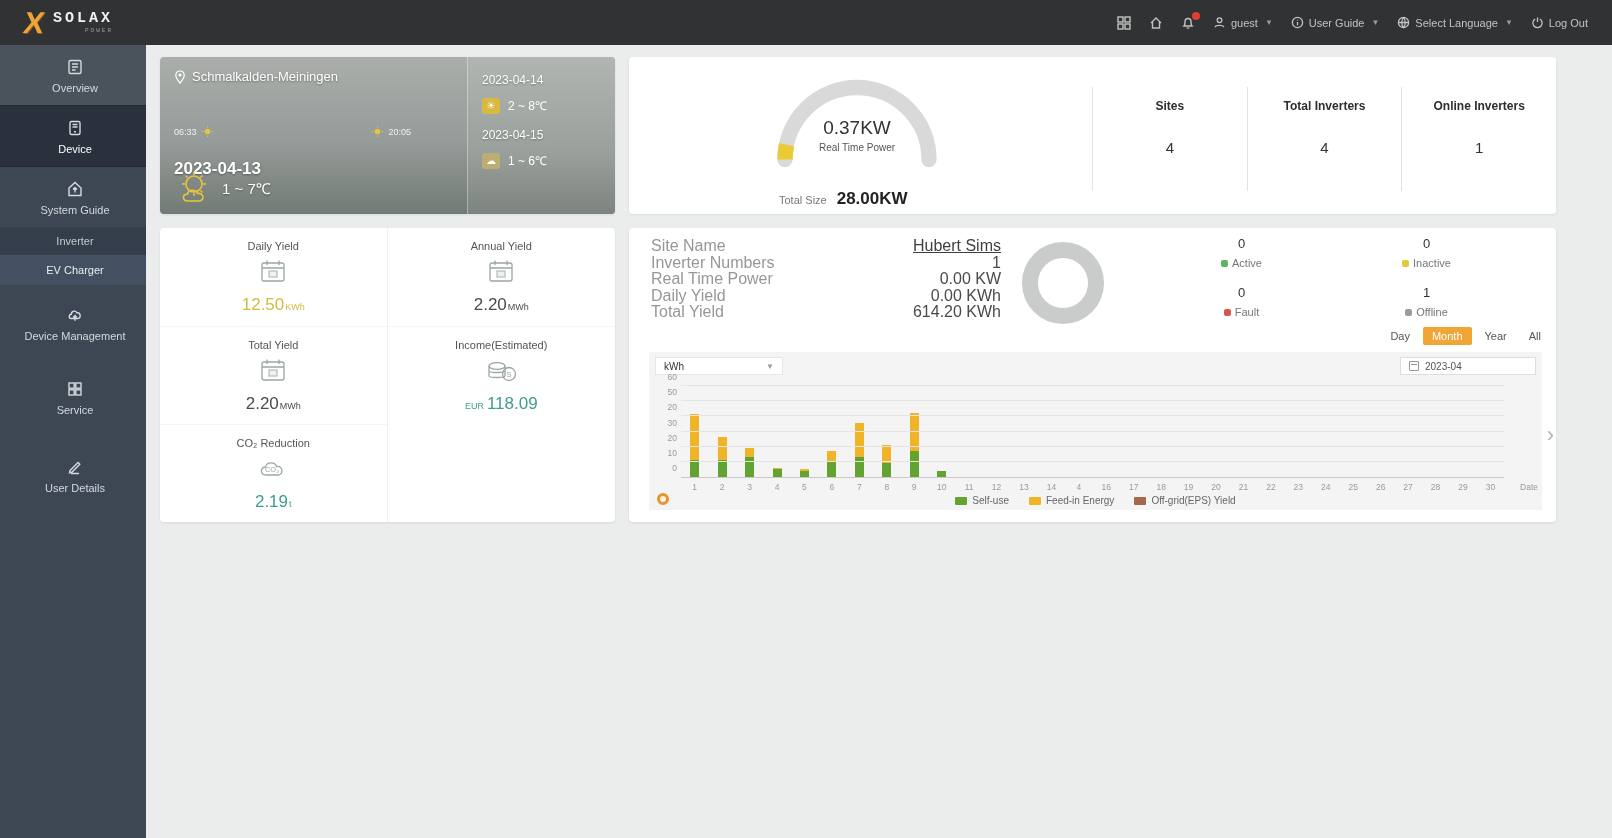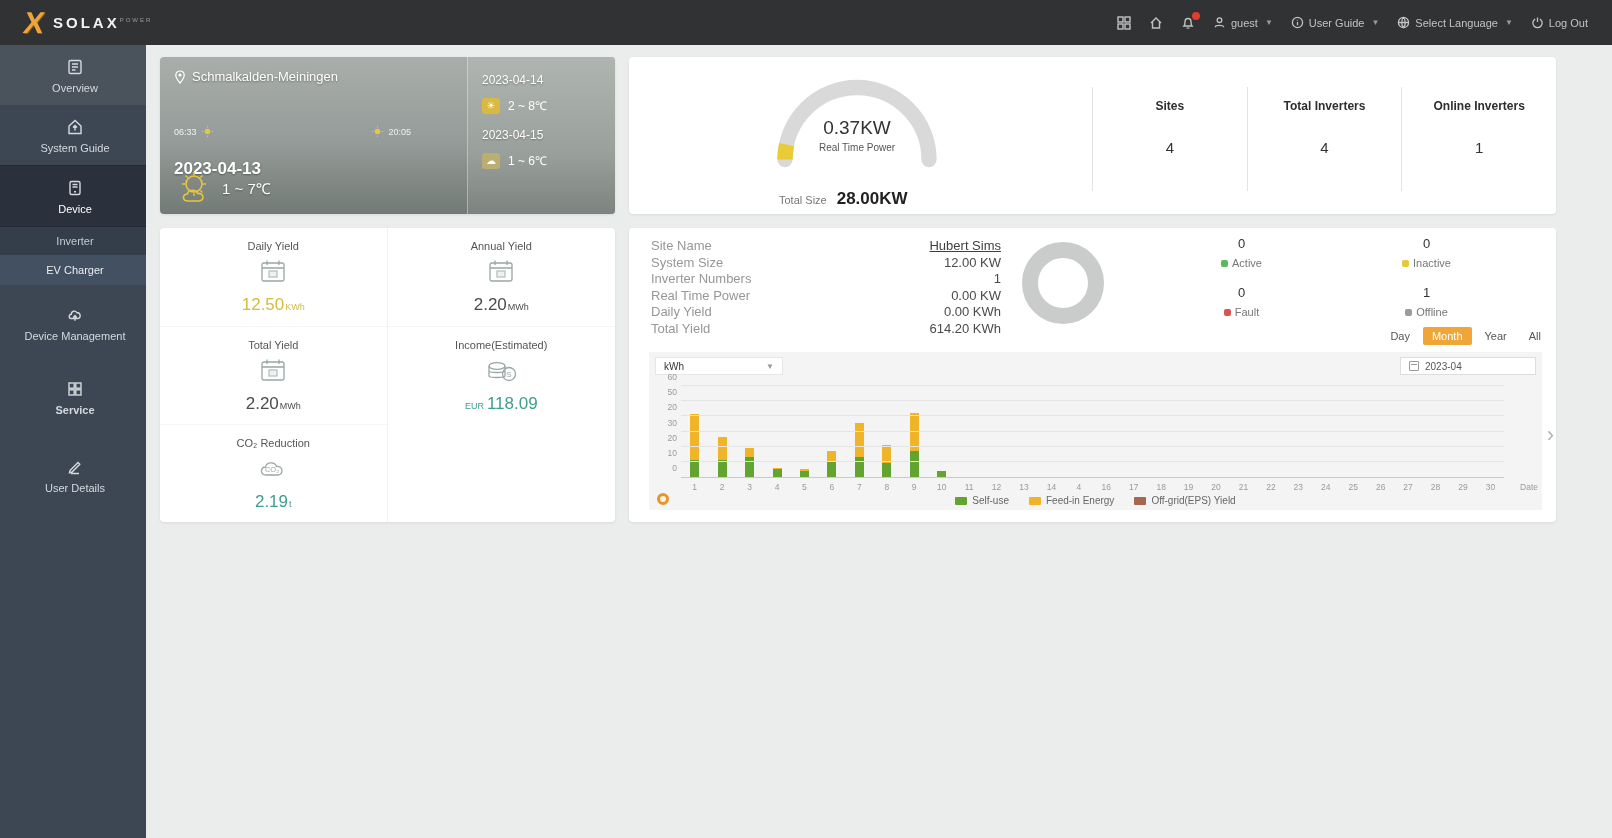--- a/index.html
+++ b/index.html
@@ -6,21 +6,21 @@
   html,body { width:1612px; height:838px; }
   body { font-family:"Liberation Sans", sans-serif; background:#ebedec; overflow:hidden; }
   #root { position:relative; width:1612px; height:838px; }
 
   
   .navbar { position:absolute; top:0; left:0; width:1612px; height:45px; background:#313234;
             display:flex; align-items:center; justify-content:space-between; padding:0 24px; z-index:10;}
   .brand { display:flex; align-items:center; gap:9px; }
   .brand-x { font-size:30px; font-weight:900; color:#eda43b; transform:skewX(-10deg); line-height:1;
              text-shadow:1px 1px 0 #8a5a14; }
-  .brand-text { display:flex; flex-direction:row; line-height:1; }
+  .brand-text { display:flex; flex-direction:column; line-height:1;font-family:Liberation Mono, monospace; }
   .brand-word { font-size:15px; font-weight:bold; letter-spacing:3px; color:#f2f2f2; }
   .brand-sub { font-size:6px; letter-spacing:2px; color:#9a9a9a; text-align:right; margin-top:2px; }
   .nav-right { display:flex; align-items:center; gap:18px; font-size:11px; color:#c3c3c3; }
   .nav-item { display:flex; align-items:center; gap:5px; cursor:pointer; }
   .nav-item svg { display:block; }
   .nav-caret { font-size:8px; color:#9a9a9a; margin-left:2px; }
   .bell-wrap { position:relative; }
   .badge-dot { position:absolute; top:-4px; right:-5px; width:8px; height:8px; border-radius:50%; background:#e23b30; }
 
   
@@ -77,21 +77,21 @@
   .ytile:nth-child(n+3) { border-top:1px solid #f5f5f5; }
   .y-label { font-size:11px; color:#555; }
   .y-icon { margin:7px auto 6px; }
   .y-value { font-size:17px; }
   .y-value small { font-size:9px; margin-left:1px; }
   .y-value .cur { font-size:9px; margin-right:3px; }
 
   
   .detailcard { left:483px; top:183px; width:927px; height:294px; }
   .info-list { position:absolute; left:22px; top:10px; width:350px; }
-  .info-row { display:flex; justify-content:space-between; font-size:13px; line-height:16.5px; }
+  .info-row { display:flex; justify-content:space-between; font-size:16px; line-height:16.5px; }
   .info-row .lbl { color:#979797; }
   .info-row .val { color:#4a4a4a; }
   .info-row .val.link { text-decoration:underline; color:#3f3f3f; cursor:pointer; }
   .donut { position:absolute; left:393px; top:14px; width:82px; height:82px; border-radius:50%;
            border:16px solid #c9cccb; background:#fff; }
   .status-grid { position:absolute; left:520px; top:8px; width:370px; display:grid;
                  grid-template-columns:1fr 1fr; grid-row-gap:16px; }
   .st-item { text-align:center; }
   .st-val { font-size:13px; color:#333; }
   .st-lab { font-size:11px; color:#777; margin-top:6px; display:flex; align-items:center; justify-content:center; gap:4px; }
@@ -193,48 +193,48 @@
   </div>
 
   <div class="sidebar">
     <div class="side-item first">
       <svg class="ic" width="18" height="18" viewBox="0 0 18 18">
           <rect x="3" y="2.5" width="12" height="13" rx="1.5"></rect>
           <path d="M6 6 H12 M6 9 H12 M6 12 H9.5"></path>
         </svg>
       <span>Overview</span>
     </div>
-    <div class="side-item">
-      <svg class="ic" width="18" height="18" viewBox="0 0 18 18">
-          <path d="M3 8 L9 2.5 L15 8 V15.5 H3 Z M9 12.5 V7.5 M7 9.5 L9 7.5 L11 9.5"></path>
-        </svg>
-      <span>System Guide</span>
-    </div>
     <div class="side-item active">
       <svg class="ic" width="18" height="18" viewBox="0 0 18 18">
           <rect x="4" y="2.5" width="10" height="13" rx="1.5"></rect>
           <path d="M6.5 5.5 H11.5 M6.5 8 H11.5 M8 12.8 H10"></path>
         </svg>
       <span>Device</span>
     </div>
+    <div class="side-item">
+      <svg class="ic" width="18" height="18" viewBox="0 0 18 18">
+          <path d="M3 8 L9 2.5 L15 8 V15.5 H3 Z M9 12.5 V7.5 M7 9.5 L9 7.5 L11 9.5"></path>
+        </svg>
+      <span>System Guide</span>
+    </div>
     <div class="submenu">
       <div class="submenu-item">
         <span>Inverter</span>
       </div>
       <div class="submenu-item hl">
         <span>EV Charger</span>
       </div>
     </div>
     <div class="side-item" style="margin-top:8px;">
       <svg class="ic" width="18" height="18" viewBox="0 0 18 18">
           <path d="M5 12.5 C2.8 12.5 2.5 8.5 5.3 8.2 C5.3 5 9.5 4 11 6.8 C14.5 6.2 15.5 12 12 12.5 Z M9 14.8 V9.8 M7.2 11.4 L9 9.6 L10.8 11.4"></path>
         </svg>
       <span>Device Management</span>
     </div>
-    <div class="side-item" style="margin-top:14px;font-weight:bold;">
+    <div class="side-item" style="margin-top:14px;">
       <svg class="ic" width="18" height="18" viewBox="0 0 18 18">
           <rect x="3" y="3" width="5.2" height="5.2"></rect>
           <rect x="9.8" y="3" width="5.2" height="5.2"></rect>
           <rect x="3" y="9.8" width="5.2" height="5.2"></rect>
           <rect x="9.8" y="9.8" width="5.2" height="5.2"></rect>
         </svg>
       <span>Service</span>
     </div>
     <div class="side-item" style="margin-top:18px;">
       <svg class="ic" width="18" height="18" viewBox="0 0 18 18">
@@ -356,24 +356,20 @@
         </div>
     </div>
 
     <div class="card detailcard">
       <div class="info-list" id="info-list">
           <div class="info-row">
             <span class="lbl">Site Name</span>
             <span class="val link">Hubert Sims</span>
           </div>
           <div class="info-row">
-            <span class="lbl">System Size</span>
-            <span class="val">12.00 KW</span>
-          </div>
-          <div class="info-row">
             <span class="lbl">Inverter Numbers</span>
             <span class="val">1</span>
           </div>
           <div class="info-row">
             <span class="lbl">Real Time Power</span>
             <span class="val">0.00 KW</span>
           </div>
           <div class="info-row">
             <span class="lbl">Daily Yield</span>
             <span class="val">0.00 KWh</span>

